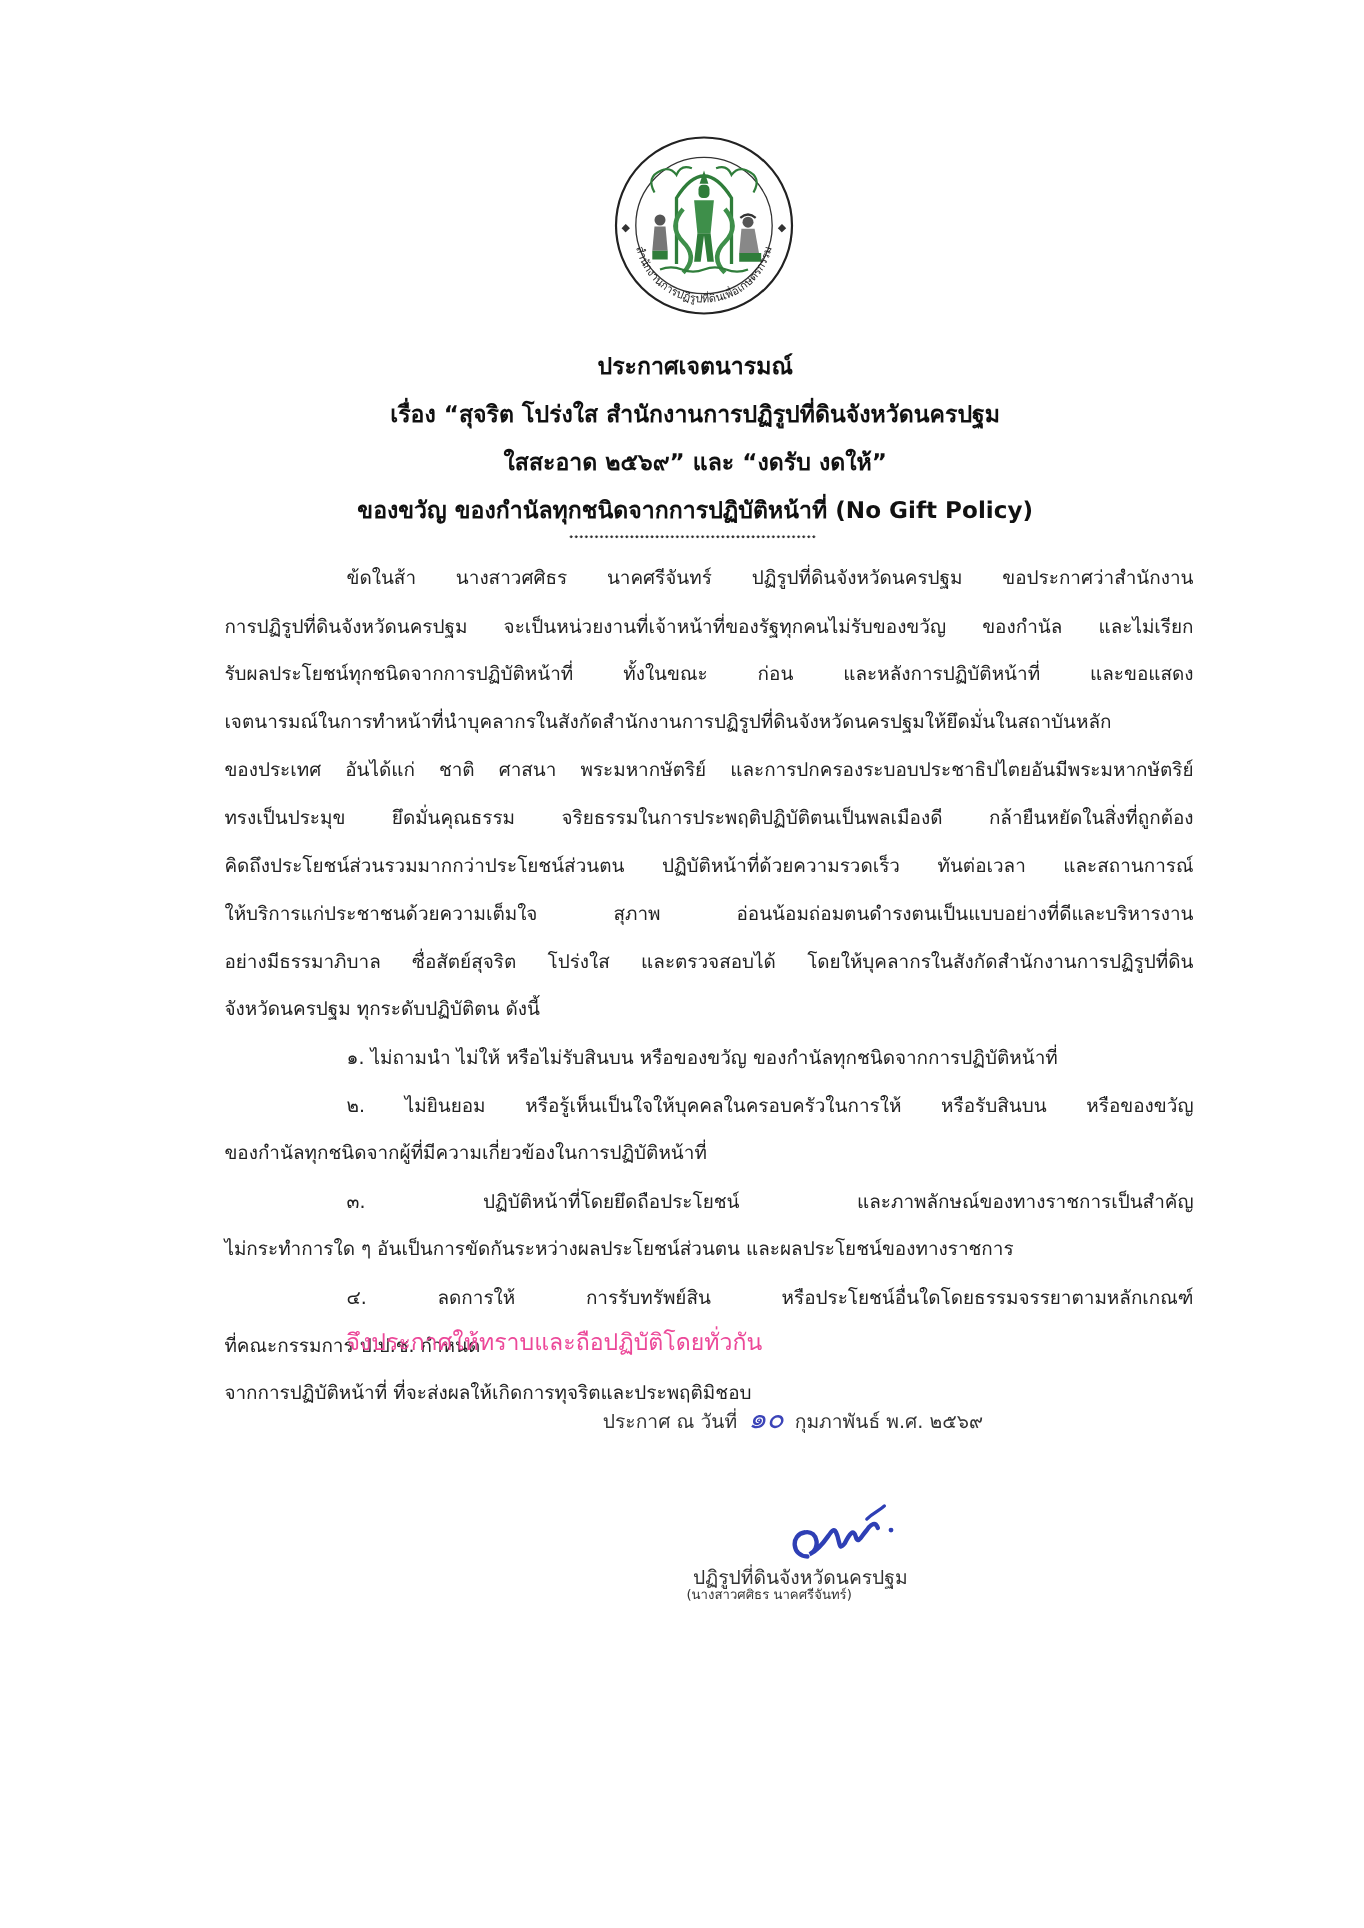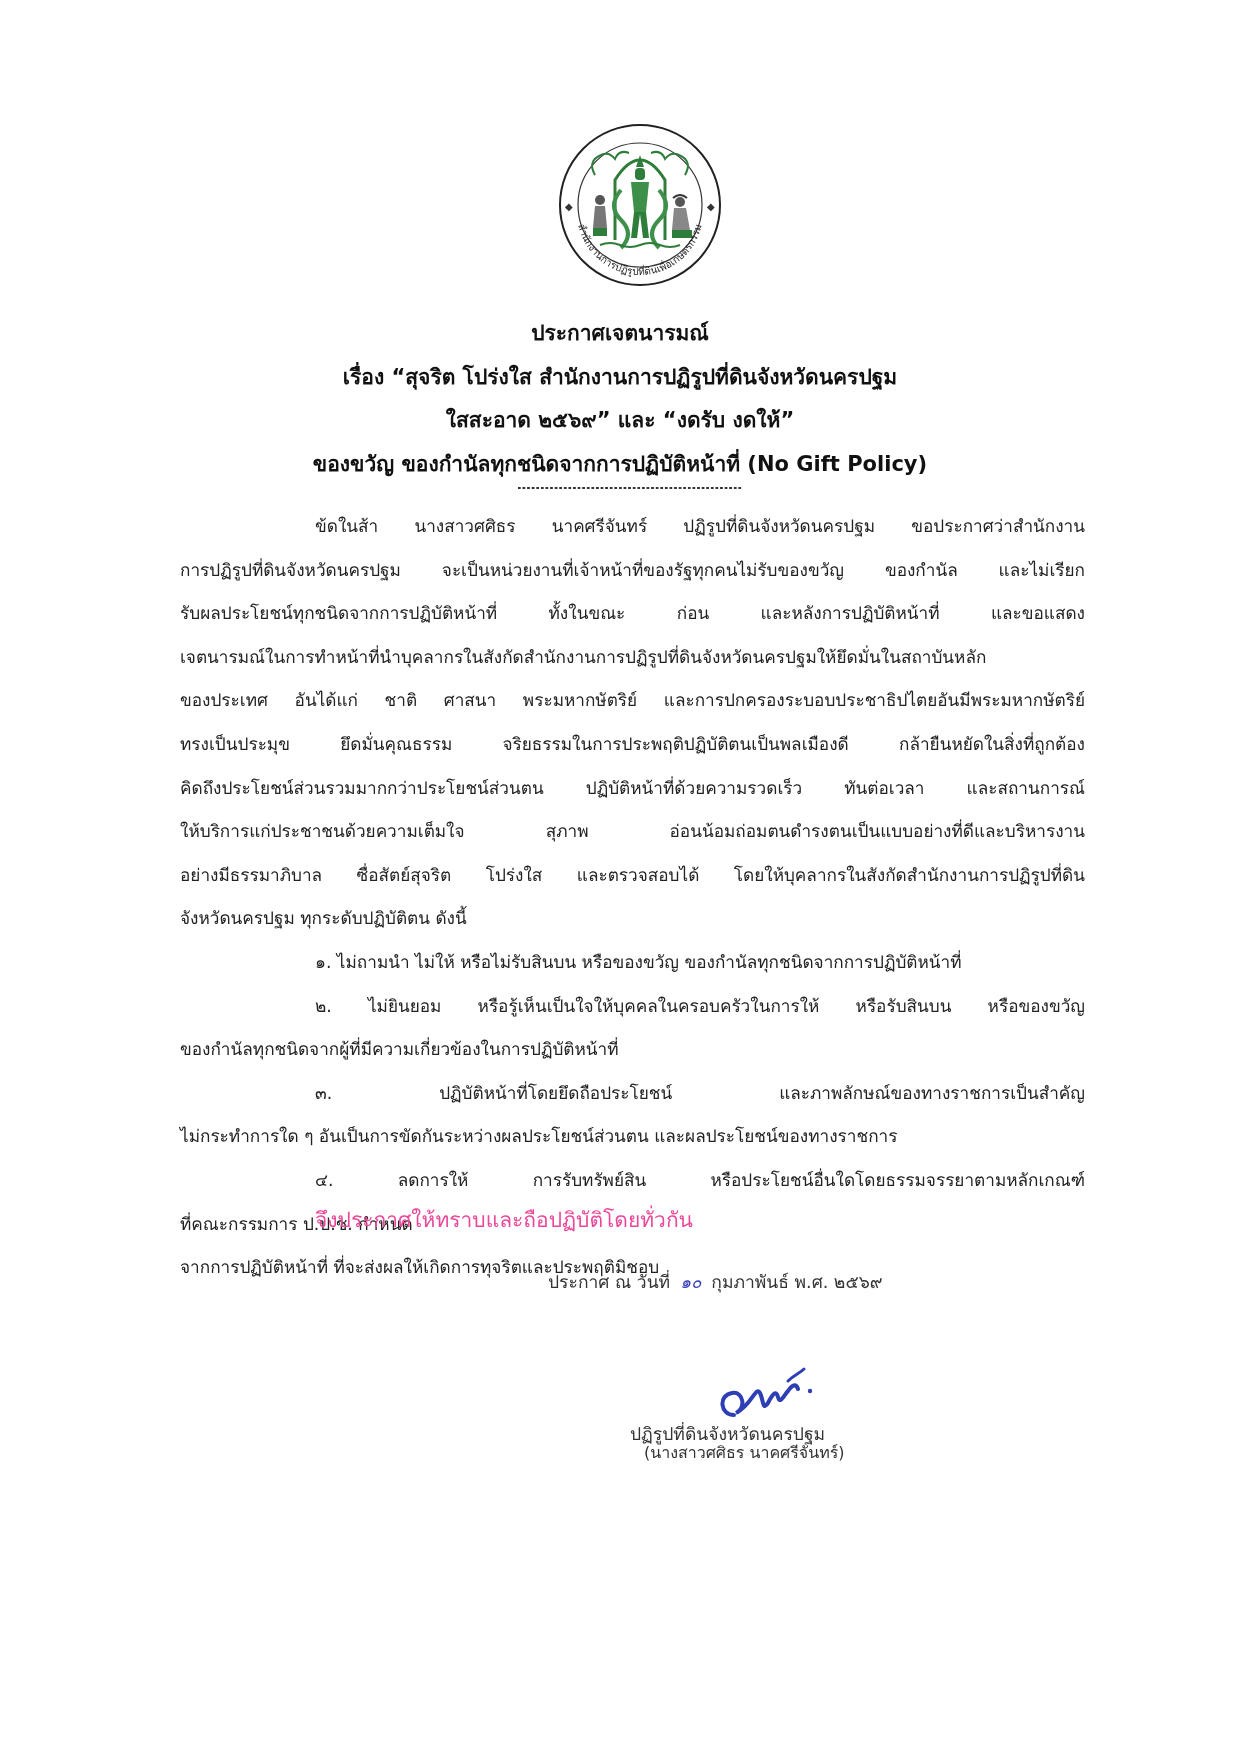--- a/index.html
+++ b/index.html
@@ -17,33 +17,33 @@
     .title-block .line { display: block; white-space: nowrap; }
     .title-block .eng { font-weight: bold; }
 
     .dots { position: absolute; left: 517px; top: 486px; width: 225px; height: 4px;
             background-image: radial-gradient(circle, #333 1.2px, transparent 1.4px);
             background-size: 4.6px 4px; background-repeat: repeat-x; }
 
     
     .body { position: absolute; left: 180px; top: 505px; width: 905px;
             font-family: "DejaVu Sans", sans-serif; font-size: 17.2px; color: #222; }
-    .line { display: block; white-space: nowrap; height: 43.6px; line-height: 43.6px; }
+    .line { display: block; white-space: nowrap; height: 43.6px; line-height: 43.6px; padding-left: 24px; }
     .justify { text-align: justify; text-align-last: justify; }
     .indent { padding-left: 135px; }
 
     .closing { position: absolute; left: 315px; top: 1203px; font-size: 21px; color: #ec4899; white-space: nowrap; }
 
     .date-line { position: absolute; left: 548px; top: 1268px; font-size: 17.5px; color: #333; white-space: nowrap; }
-    .date-day { color: #3b44b8; font-style: italic; font-size: 17px; padding: 0 10px; }
+    .date-day { color: #3b44b8; font-style: italic; font-size: 26px; padding: 0 10px; }
 
     .signature { position: absolute; left: 712px; top: 1355px; width: 110px; height: 70px; }
     .signature svg { width: 100%; height: 100%; }
 
-    .sig-name { position: absolute; left: 644px; top: 1440px; font-size: 16px; color: #333; white-space: nowrap; }
+    .sig-name { position: absolute; left: 624px; top: 1440px; font-size: 12px; color: #333; white-space: nowrap; }
     .sig-title { position: absolute; left: 630px; top: 1420px; font-size: 17.5px; color: #333; white-space: nowrap; }
   </style>
 </head>
 <body>
 
 <div class="page">
 
   <div class="emblem">
     <svg viewBox="0 0 170 170" xmlns="http://www.w3.org/2000/svg">
       <defs>

